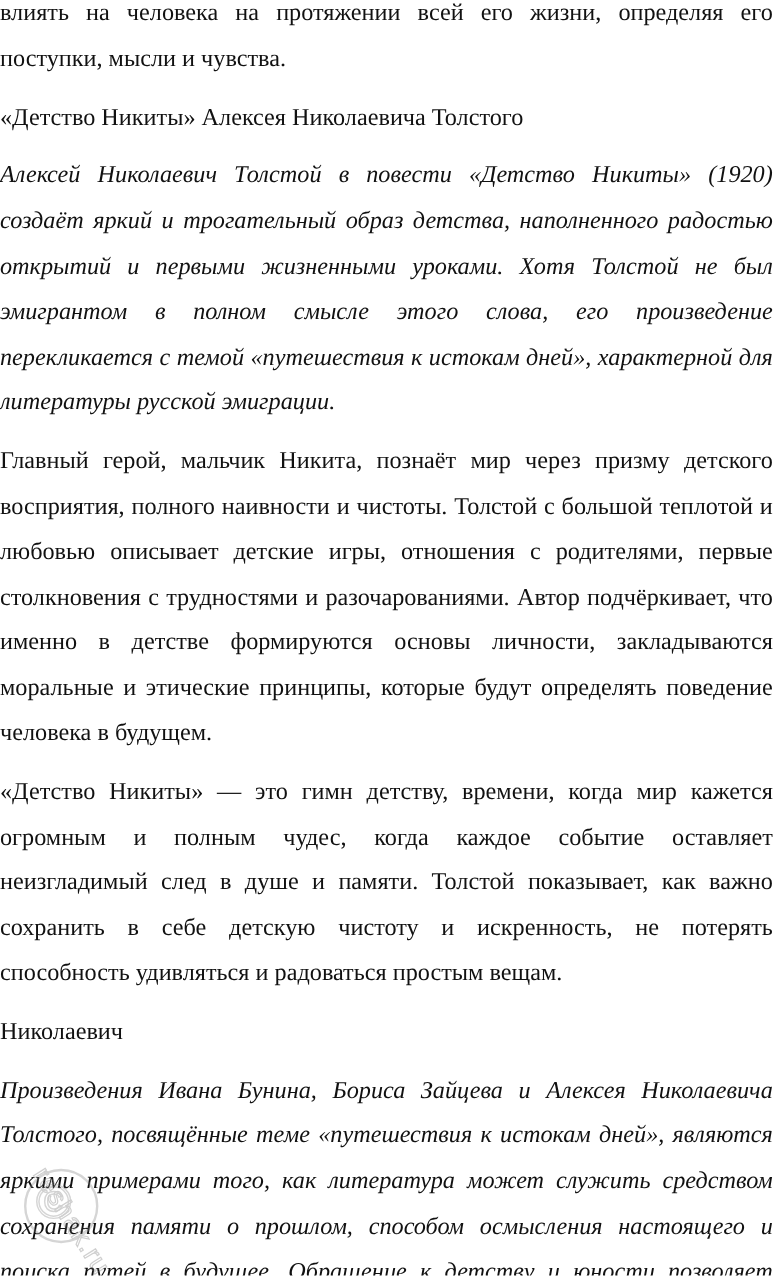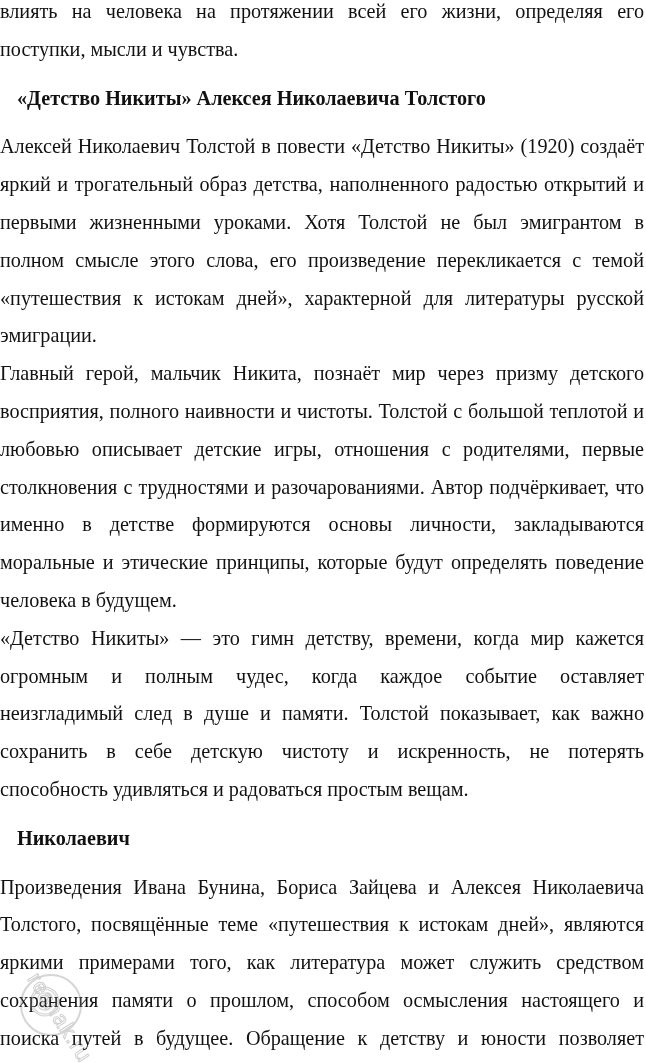--- a/index.html
+++ b/index.html
@@ -23,28 +23,28 @@
       padding: 0 2px 0 0;
       box-sizing: border-box;
     }
     p {
       margin: 0;
       font-size: 20.2px;
       line-height: 37.8px;
       text-align: justify;
       text-align-last: left;
     }
-    p + p { }
+    p + p { margin-top: 11px; }
     .heading {
-      font-weight: bold;
+      font-weight: normal;
       font-size: 20.2px;
       line-height: 37.8px;
-      margin: 11px 0 0 17px;
+      margin: 11px 0 0 0;
     }
-    .heading + p { margin-top: 11px; }
+    .heading + p { margin-top: 11px; font-style: italic; }
     .p-first { margin-top: -7px; }
     .watermark {
       position: absolute;
       left: 14px;
       top: 930px;
       width: 120px;
       height: 120px;
       pointer-events: none;
       opacity: 0.35;
     }

